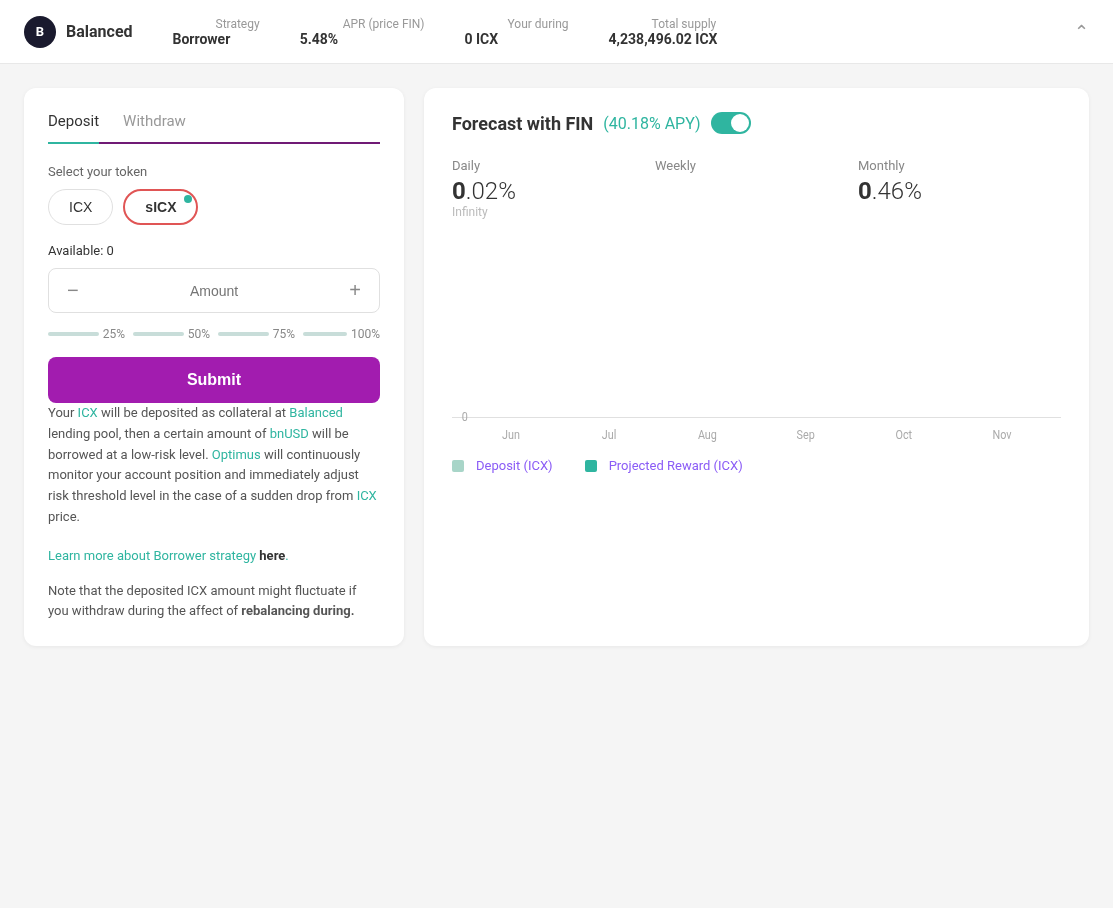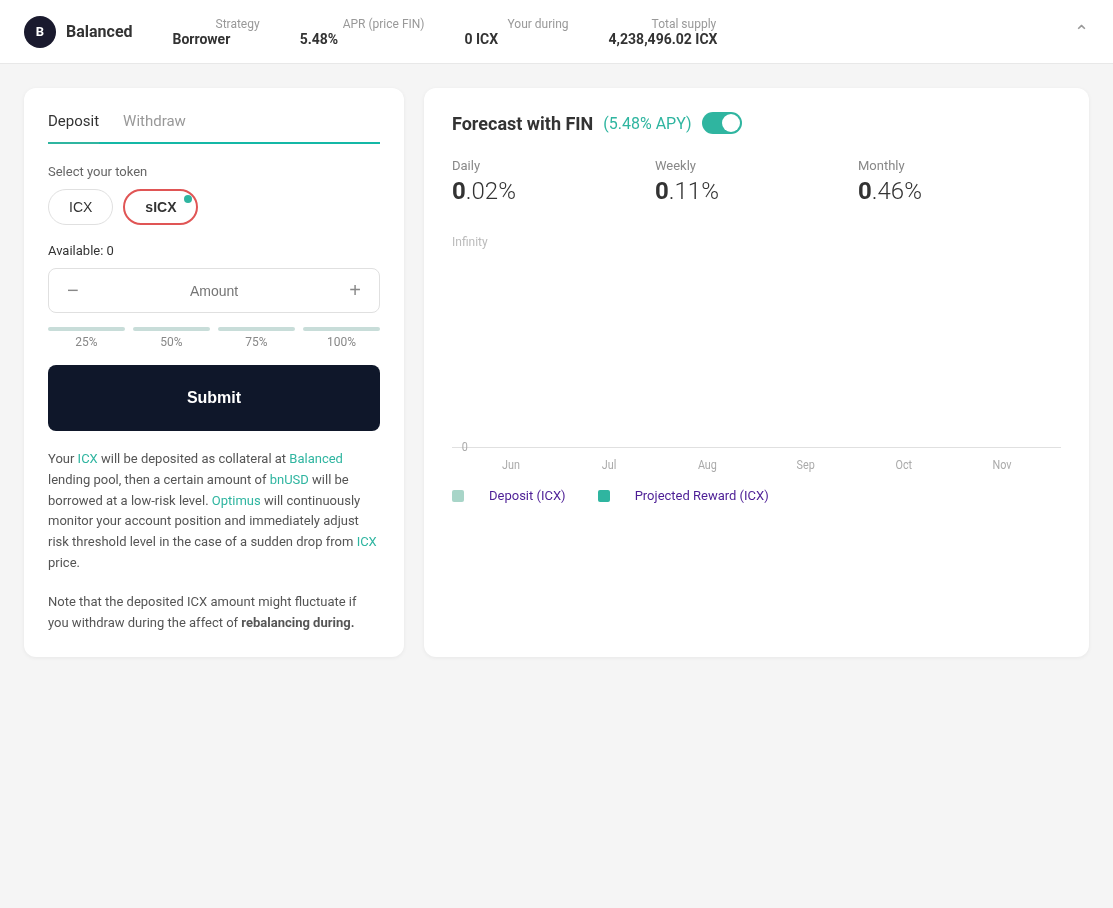--- a/index.html
+++ b/index.html
@@ -75,21 +75,21 @@
     .left-panel {
       background: #fff;
       border-radius: 12px;
       padding: 24px;
       box-shadow: 0 1px 4px rgba(0,0,0,0.06);
     }
 
     .tabs {
       display: flex;
       gap: 24px;
-      border-bottom: 2px solid #14b8a6;
+      border-bottom: 2px solid #701a75;
       margin-bottom: 20px;
     }
     .tab {
       padding-bottom: 12px;
       font-size: 15px;
       cursor: pointer;
       color: #999;
       border-bottom: 2px solid transparent;
       margin-bottom: -2px;
     }
@@ -168,47 +168,46 @@
     }
 
     .percentage-row {
       display: grid;
       grid-template-columns: repeat(4, 1fr);
       gap: 8px;
       margin-bottom: 16px;
     }
     .pct-item {
       display: flex;
-      flex-direction: column;
+      flex-direction: row;
       align-items: center;
       gap: 4px;
       cursor: pointer;
     }
     .pct-bar {
       width: 100%;
       height: 4px;
       background: #c8ddd9;
       border-radius: 2px;
     }
     .pct-label {
       font-size: 12px;
       color: #888;
     }
 
     .submit-btn {
       width: 100%;
-      padding: 24px;
-      background: #0f172a;
+      padding: 14px;
+      background: #a21caf;
       color: #fff;
       font-size: 16px;
       font-weight: 600;
       border: none;
       border-radius: 8px;
       cursor: pointer;
-      margin-bottom: 18px;
     }
 
     .info-text {
       font-size: 13px;
       color: #555;
       line-height: 1.6;
       margin-bottom: 18px;
     }
     .info-text .highlight { color: #2fb5a0; }
     .info-link {
@@ -264,21 +263,20 @@
       height: 18px;
       background: #fff;
       border-radius: 50%;
       top: 2px;
       right: 2px;
     }
 
     .stats-row {
       display: grid;
       grid-template-columns: repeat(3, 1fr);
-      margin-bottom: 30px;
     }
     .stat-item {}
     .stat-period {
       font-size: 13px;
       color: #888;
       margin-bottom: 4px;
     }
     .stat-value {
       font-size: 24px;
       font-weight: 300;
@@ -306,23 +304,23 @@
     }
 
     .chart-legend {
       display: flex;
       gap: 32px;
       margin-top: 10px;
     }
     .legend-item {
       display: flex;
       align-items: center;
-      gap: 25px;
-      font-size: 13px;
-      color: #4c1d95;
+      gap: 12px;
+      font-size: 13px;
+      color: #8b5cf6;
     }
     .legend-dot {
       width: 12px;
       height: 12px;
       border-radius: 2px;
     }
     .legend-dot.deposit { background: #a8d5c8; }
     .legend-dot.reward { background: #2fb5a0; }
   </style>
 </head>
@@ -404,45 +402,45 @@
           <span class="pct-label">100%</span>
         </div>
       </div>
 
       <button class="submit-btn">Submit</button>
 
       <p class="info-text">
         Your <span class="highlight">ICX</span> will be deposited as collateral at <span class="highlight">Balanced</span> lending pool, then a certain amount of <span class="highlight">bnUSD</span> will be borrowed at a low-risk level. <span class="highlight">Optimus</span> will continuously monitor your account position and immediately adjust risk threshold level in the case of a sudden drop from <span class="highlight">ICX</span> price.
       </p>
 
+      <p class="info-link">
+        <a>Learn more about Borrower strategy <strong>here</strong>.</a>
+      </p>
 
       <p class="note-text">
         Note that the deposited ICX amount might fluctuate if you withdraw during the affect of <strong>rebalancing during.</strong>
       </p>
     </div>
 
     <div class="right-panel">
       <div class="forecast-header">
         <span class="forecast-title">Forecast with FIN</span>
-        <span class="forecast-apy">(5.48% APY)</span>
+        <span class="forecast-apy">(40.18% APY)</span>
         <div class="toggle"></div>
       </div>
 
       <div class="stats-row">
         <div class="stat-item">
           <div class="stat-period">Daily</div>
           <div class="stat-value">
             <strong>0</strong>.02%
           </div>
         </div>
         <div class="stat-item">
           <div class="stat-period">Weekly</div>
-          <div class="stat-value">
-            <strong>0</strong>.11%
-          </div>
         </div>
         <div class="stat-item">
           <div class="stat-period">Monthly</div>
           <div class="stat-value">
             <strong>0</strong>.46%
           </div>
         </div>
       </div>
 
       <div class="chart-area">

